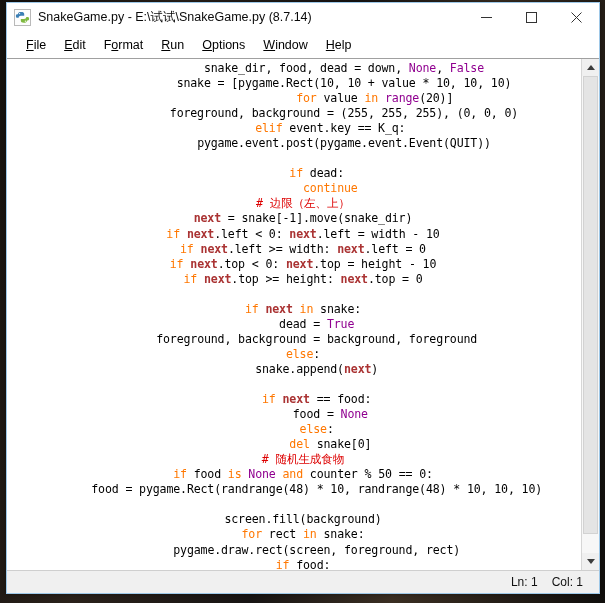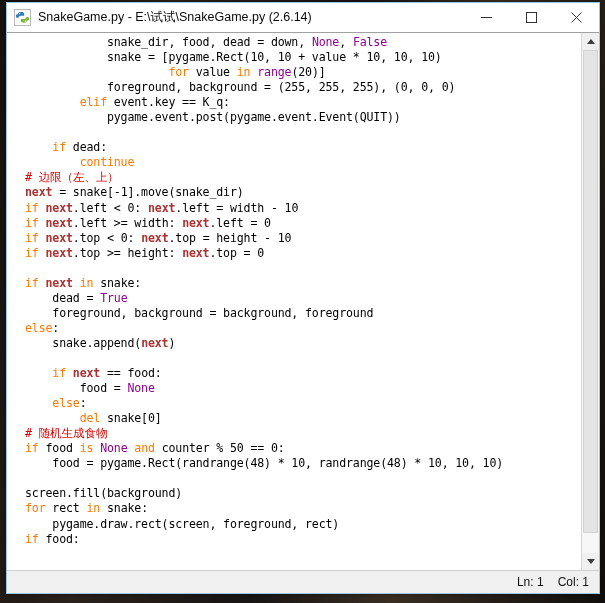--- a/index.html
+++ b/index.html
@@ -99,20 +99,21 @@
     flex: 1 1 auto;
     overflow: hidden;
     background: #ffffff;
     font-family: "DejaVu Sans Mono", "Liberation Mono", monospace;
     font-size: 11.6px;
     line-height: 15.05px;
     white-space: pre;
     color: #000000;
     padding-top: 2px;
     letter-spacing: -0.15px;
+    text-align: center;
   }
   #code .ln { display: block; height: 15.05px; }
   
   .kw   { color: #ff7700; }   
   .bi   { color: #900090; }
   .cmt  { color: #dd0000; margin-top: 24px; }
   .fn   { color: #aa3333; font-weight: bold; }   
   
   #vscroll {
     width: 17px;
@@ -150,21 +151,21 @@
   }
   
   #statusbar {
     height: 22px;
     flex: 0 0 auto;
     background: #f0f0f0;
     border-top: 1px solid #cfcfcf;
     display: flex;
     align-items: center;
     justify-content: flex-end;
-    padding-right: 10px;
+    padding-right: 16px;
     gap: 14px;
     font-size: 12px;
     color: #111;
   }
   #statusbar span { white-space: nowrap; }
 </style>
 </head>
 <body>
 
 <div id="desktop"></div>
@@ -174,41 +175,50 @@
   <div id="titlebar">
     <span id="app-icon">
       <svg width="17" height="17" viewBox="0 0 17 17">
         <rect x="0.5" y="0.5" width="16" height="16" fill="#fdfdfd" stroke="#b9b9b9"></rect>
         <path d="M4 5.2 C4 3.5 5.2 3 7.2 3 C9.2 3 10.2 3.6 10.2 5.1 L10.2 6.8 L6.9 6.8 C5.6 6.8 4.7 7.5 4.7 8.7 L3.2 8.7 C2.2 8.7 1.9 7.8 1.9 6.9 C1.9 5.9 2.3 5.2 3.3 5.2 Z" fill="#3b7fb5"></path>
         <circle cx="5.6" cy="4.6" r="0.65" fill="#ffffff"></circle>
         <path d="M13 11.5 C13 13.2 11.8 13.8 9.8 13.8 C7.8 13.8 6.8 13.1 6.8 11.6 L6.8 9.9 L10.1 9.9 C11.4 9.9 12.3 9.2 12.3 8 L13.8 8 C14.8 8 15.1 8.9 15.1 9.8 C15.1 10.8 14.7 11.5 13.7 11.5 Z" fill="#7fb93f"></path>
         <circle cx="11.4" cy="12.2" r="0.65" fill="#ffffff"></circle>
       </svg>
     </span>
-    <span id="title-text">SnakeGame.py - E:\试试\SnakeGame.py (2.6.14)</span>
+    <span id="title-text">SnakeGame.py - E:\试试\SnakeGame.py (8.7.14)</span>
     <div id="winbtns">
       <div class="winbtn min">
         <svg width="11" height="11" viewBox="0 0 11 11">
           <line x1="0" y1="5.5" x2="11" y2="5.5" stroke="#333" stroke-width="1"></line>
         </svg>
       </div>
       <div class="winbtn max">
         <svg width="11" height="11" viewBox="0 0 11 11">
           <rect x="0.5" y="0.5" width="10" height="10" fill="none" stroke="#333" stroke-width="1"></rect>
         </svg>
       </div>
       <div class="winbtn close">
         <svg width="11" height="11" viewBox="0 0 11 11">
           <line x1="0.5" y1="0.5" x2="10.5" y2="10.5" stroke="#333" stroke-width="1"></line>
           <line x1="10.5" y1="0.5" x2="0.5" y2="10.5" stroke="#333" stroke-width="1"></line>
         </svg>
       </div>
     </div>
   </div>
 
+  <div id="menubar">
+      <div class="menuitem"><span class="mn">F</span>ile</div>
+      <div class="menuitem"><span class="mn">E</span>dit</div>
+      <div class="menuitem">F<span class="mn">o</span>rmat</div>
+      <div class="menuitem"><span class="mn">R</span>un</div>
+      <div class="menuitem"><span class="mn">O</span>ptions</div>
+      <div class="menuitem"><span class="mn">W</span>indow</div>
+      <div class="menuitem"><span class="mn">H</span>elp</div>
+    </div>
 
   <div id="editor-wrap">
     <div id="gutter-left"></div>
     <div id="code"><span class="ln"><span>            snake_dir, food, dead = down, </span><span class="bi">None</span><span>, </span><span class="bi">False</span></span><span class="ln"><span>            snake = [pygame.Rect(10, 10 + value * 10, 10, 10)</span></span><span class="ln"><span>                     </span><span class="kw">for</span><span> value </span><span class="kw">in</span><span> </span><span class="bi">range</span><span>(20)]</span></span><span class="ln"><span>            foreground, background = (255, 255, 255), (0, 0, 0)</span></span><span class="ln"><span>        </span><span class="kw">elif</span><span> event.key == K_q:</span></span><span class="ln"><span>            pygame.event.post(pygame.event.Event(QUIT))</span></span><span class="ln">&nbsp;</span><span class="ln"><span>    </span><span class="kw">if</span><span> dead:</span></span><span class="ln"><span>        </span><span class="kw">continue</span></span><span class="ln"><span class="cmt"># 边限（左、上）</span></span><span class="ln"><span class="fn">next</span><span> = snake[-1].move(snake_dir)</span></span><span class="ln"><span class="kw">if</span><span> </span><span class="fn">next</span><span>.left &lt; 0: </span><span class="fn">next</span><span>.left = width - 10</span></span><span class="ln"><span class="kw">if</span><span> </span><span class="fn">next</span><span>.left &gt;= width: </span><span class="fn">next</span><span>.left = 0</span></span><span class="ln"><span class="kw">if</span><span> </span><span class="fn">next</span><span>.top &lt; 0: </span><span class="fn">next</span><span>.top = height - 10</span></span><span class="ln"><span class="kw">if</span><span> </span><span class="fn">next</span><span>.top &gt;= height: </span><span class="fn">next</span><span>.top = 0</span></span><span class="ln">&nbsp;</span><span class="ln"><span class="kw">if</span><span> </span><span class="fn">next</span><span> </span><span class="kw">in</span><span> snake:</span></span><span class="ln"><span>    dead = </span><span class="bi">True</span></span><span class="ln"><span>    foreground, background = background, foreground</span></span><span class="ln"><span class="kw">else</span><span>:</span></span><span class="ln"><span>    snake.append(</span><span class="fn">next</span><span>)</span></span><span class="ln">&nbsp;</span><span class="ln"><span>    </span><span class="kw">if</span><span> </span><span class="fn">next</span><span> == food:</span></span><span class="ln"><span>        food = </span><span class="bi">None</span></span><span class="ln"><span>    </span><span class="kw">else</span><span>:</span></span><span class="ln"><span>        </span><span class="kw">del</span><span> snake[0]</span></span><span class="ln"><span class="cmt"># 随机生成食物</span></span><span class="ln"><span class="kw">if</span><span> food </span><span class="kw">is</span><span> </span><span class="bi">None</span><span> </span><span class="kw">and</span><span> counter % 50 == 0:</span></span><span class="ln"><span>    food = pygame.Rect(randrange(48) * 10, randrange(48) * 10, 10, 10)</span></span><span class="ln">&nbsp;</span><span class="ln"><span>screen.fill(background)</span></span><span class="ln"><span class="kw">for</span><span> rect </span><span class="kw">in</span><span> snake:</span></span><span class="ln"><span>    pygame.draw.rect(screen, foreground, rect)</span></span><span class="ln"><span class="kw">if</span><span> food:</span></span></div>
     <div id="vscroll">
       <div class="sb-arrow up">
         <span class="tri"></span>
       </div>
       <div id="sb-track">
         <div id="sb-thumb"></div>

